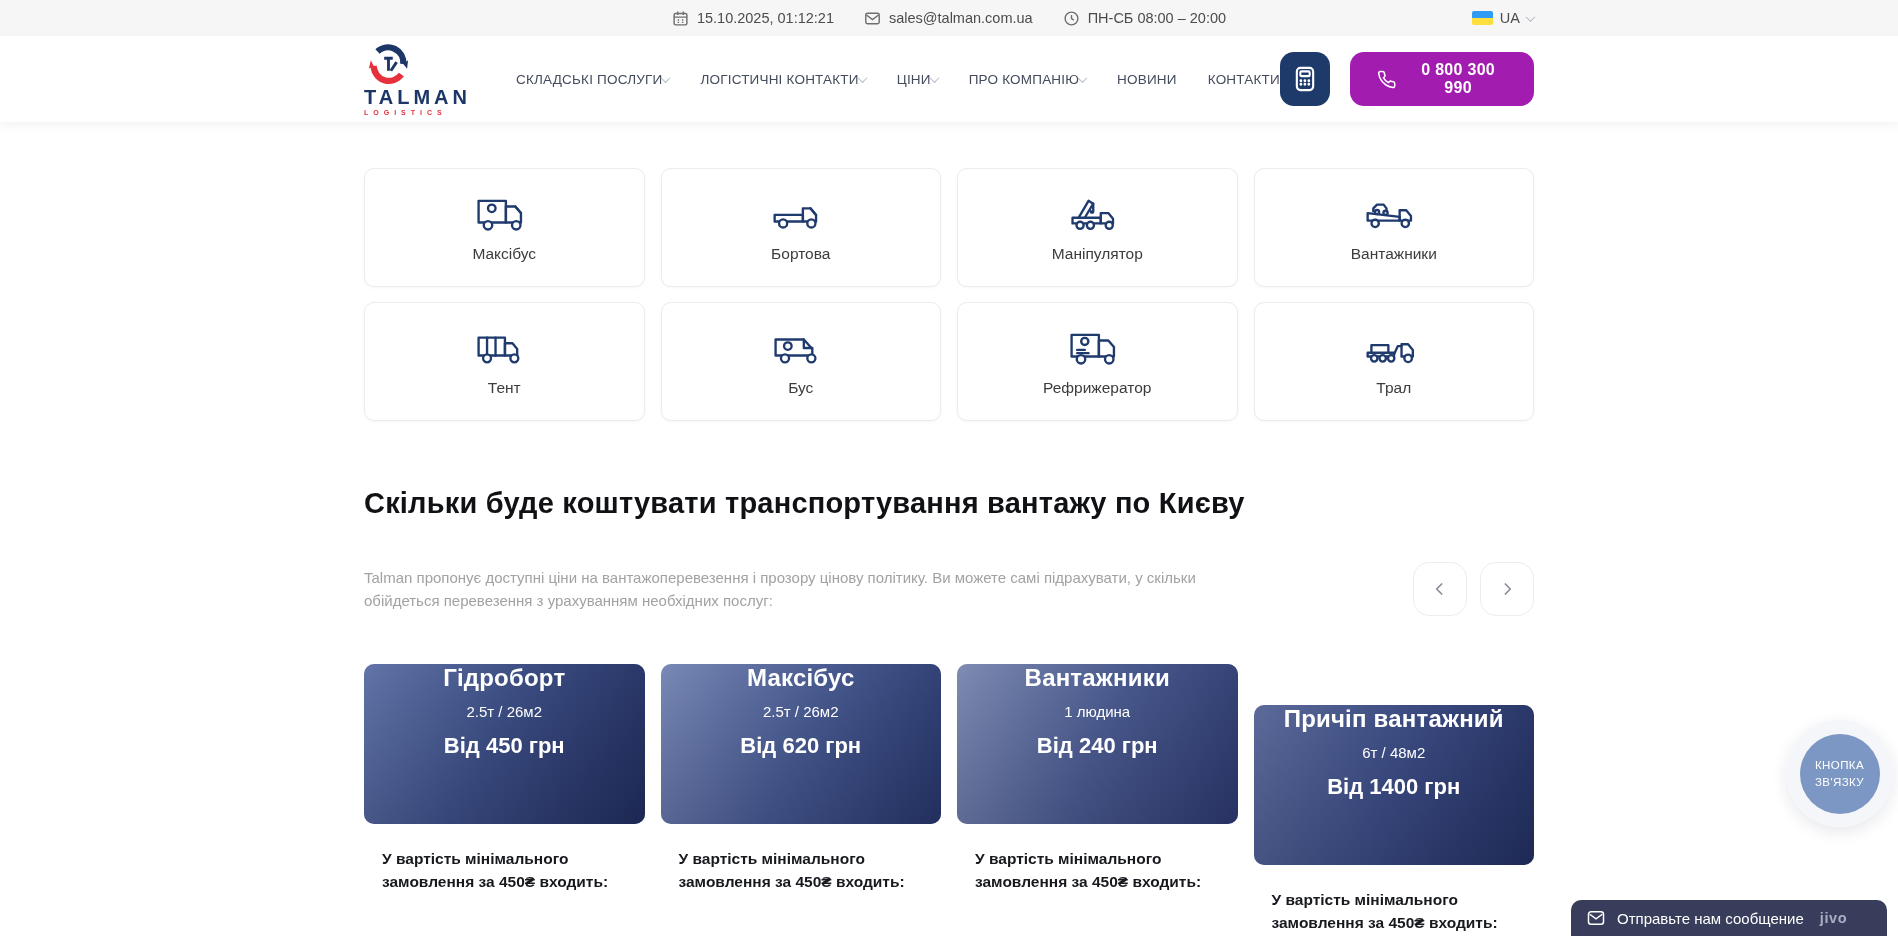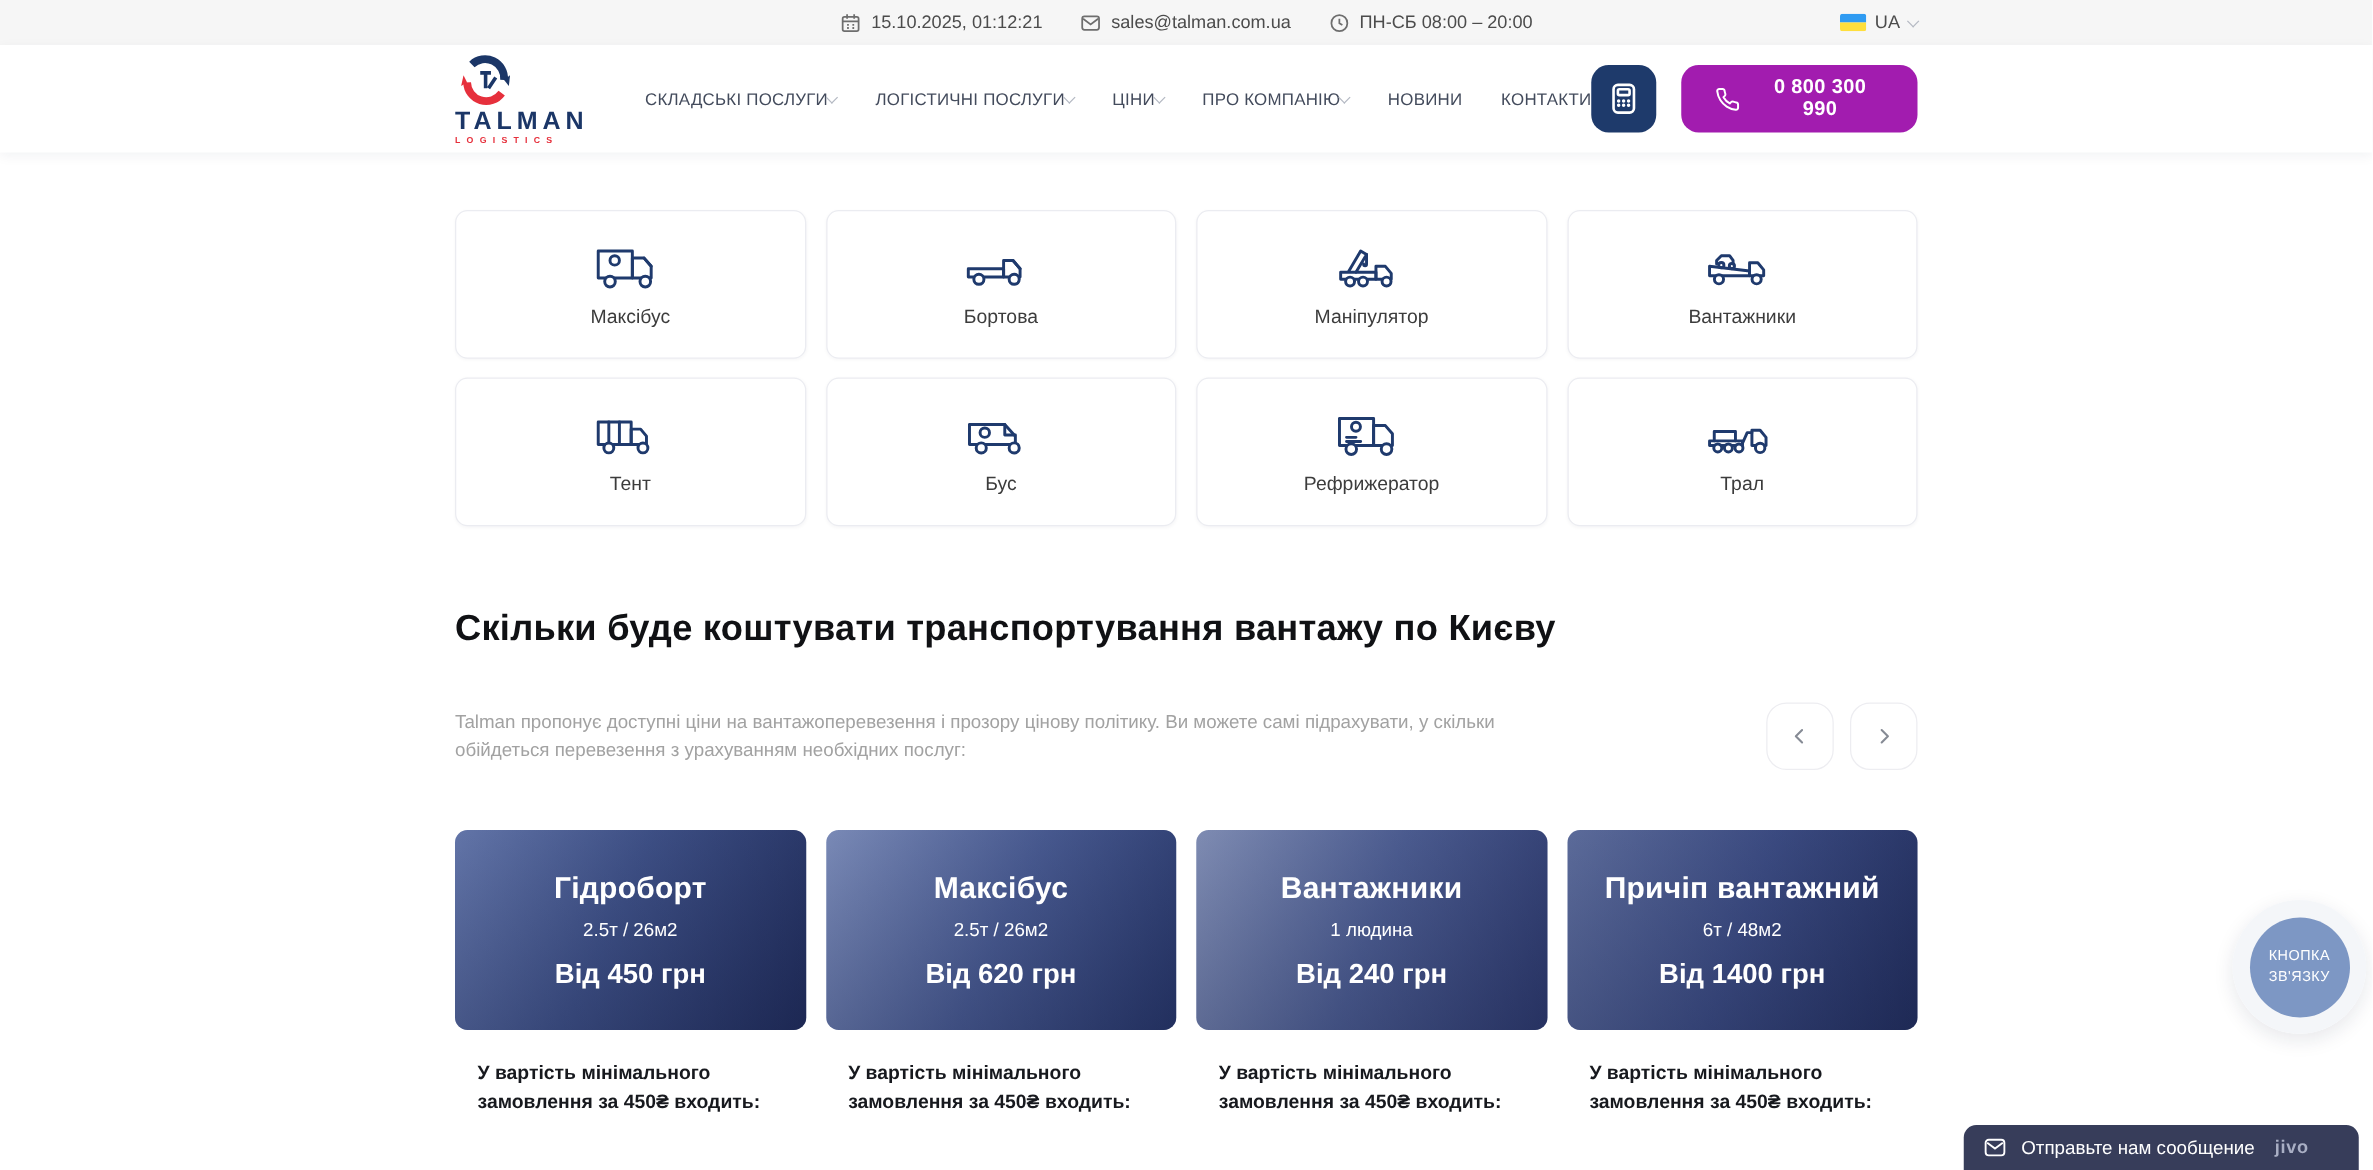--- a/index.html
+++ b/index.html
@@ -51,27 +51,27 @@
   .pricing-sub { margin-top:42px; display:flex; align-items:center; }
   .pricing-desc { width:908px; font-size:15px; line-height:1.55; color:#a2a2a2; }
   .arrows { margin-left:auto; display:flex; gap:13px; }
   .arrow-btn { width:54px; height:54px; background:#fff; border:1px solid #ededf1; border-radius:16px;
     display:flex; align-items:center; justify-content:center; cursor:pointer; }
   .arrow-btn svg { stroke:#868b95; fill:none; stroke-width:2; stroke-linecap:round; stroke-linejoin:round; }
 
   .price-grid { margin-top:48px; display:grid; grid-template-columns:repeat(4,1fr); gap:16px; }
   .price-card { cursor:pointer; }
   .price-img { height:160px; border-radius:10px; position:relative; overflow:hidden;
-    display:flex; flex-direction:column; align-items:center; justify-content:center; color:#fff; }
+    display:flex; flex-direction:column; align-items:center; color:#fff; }
   .price-img::after { content:""; position:absolute; inset:0; background:
      linear-gradient(160deg, rgba(46,62,120,.25), rgba(24,34,74,.45)); }
   .img-1 { background:linear-gradient(115deg,#7487b8 0%,#46598f 45%,#202c5a 100%); }
   .img-2 { background:linear-gradient(115deg,#93a3cb 0%,#55689f 50%,#2a3a6e 100%); }
   .img-3 { background:linear-gradient(110deg,#9aa6c6 0%,#5a6b9f 50%,#333f74 100%); }
-  .img-4 { background:linear-gradient(110deg,#6b7aa5 0%,#43538a 50%,#232f5e 100%); }
+  .img-4 { background:linear-gradient(110deg,#6b7aa5 0%,#43538a 50%,#232f5e 100%);margin-top:41px; }
   .price-img > * { position:relative; z-index:1; }
   .price-name { font-size:24px; font-weight:bold; letter-spacing:.2px; }
   .price-cap { font-size:15px; margin-top:11px; }
   .price-val { font-size:22px; font-weight:bold; margin-top:13px; }
   .price-note { padding:23px 16px 0 18px; font-size:15.5px; font-weight:bold; color:#17191e; line-height:1.5; }
 
   
   .callback { position:absolute; left:1786px; top:720px; width:107px; height:107px; border-radius:50%;
     background:rgba(243,245,249,.92); box-shadow:0 5px 16px rgba(20,30,60,.10);
     display:flex; align-items:center; justify-content:center; cursor:pointer; z-index:20; }
@@ -133,21 +133,21 @@
       </svg>
       <span class="logo-name">TALMAN</span>
       <span class="logo-sub">LOGISTICS</span>
     </div>
     <nav class="nav">
       <span class="nav-item">
           <span>СКЛАДСЬКІ ПОСЛУГИ</span>
           <span class="chev"></span>
         </span>
       <span class="nav-item">
-          <span>ЛОГІСТИЧНІ ПОСЛУГИ</span>
+          <span>ЛОГІСТИЧНІ КОНТАКТИ</span>
           <span class="chev"></span>
         </span>
       <span class="nav-item">
           <span>ЦІНИ</span>
           <span class="chev"></span>
         </span>
       <span class="nav-item">
           <span>ПРО КОМПАНІЮ</span>
           <span class="chev"></span>
         </span>

